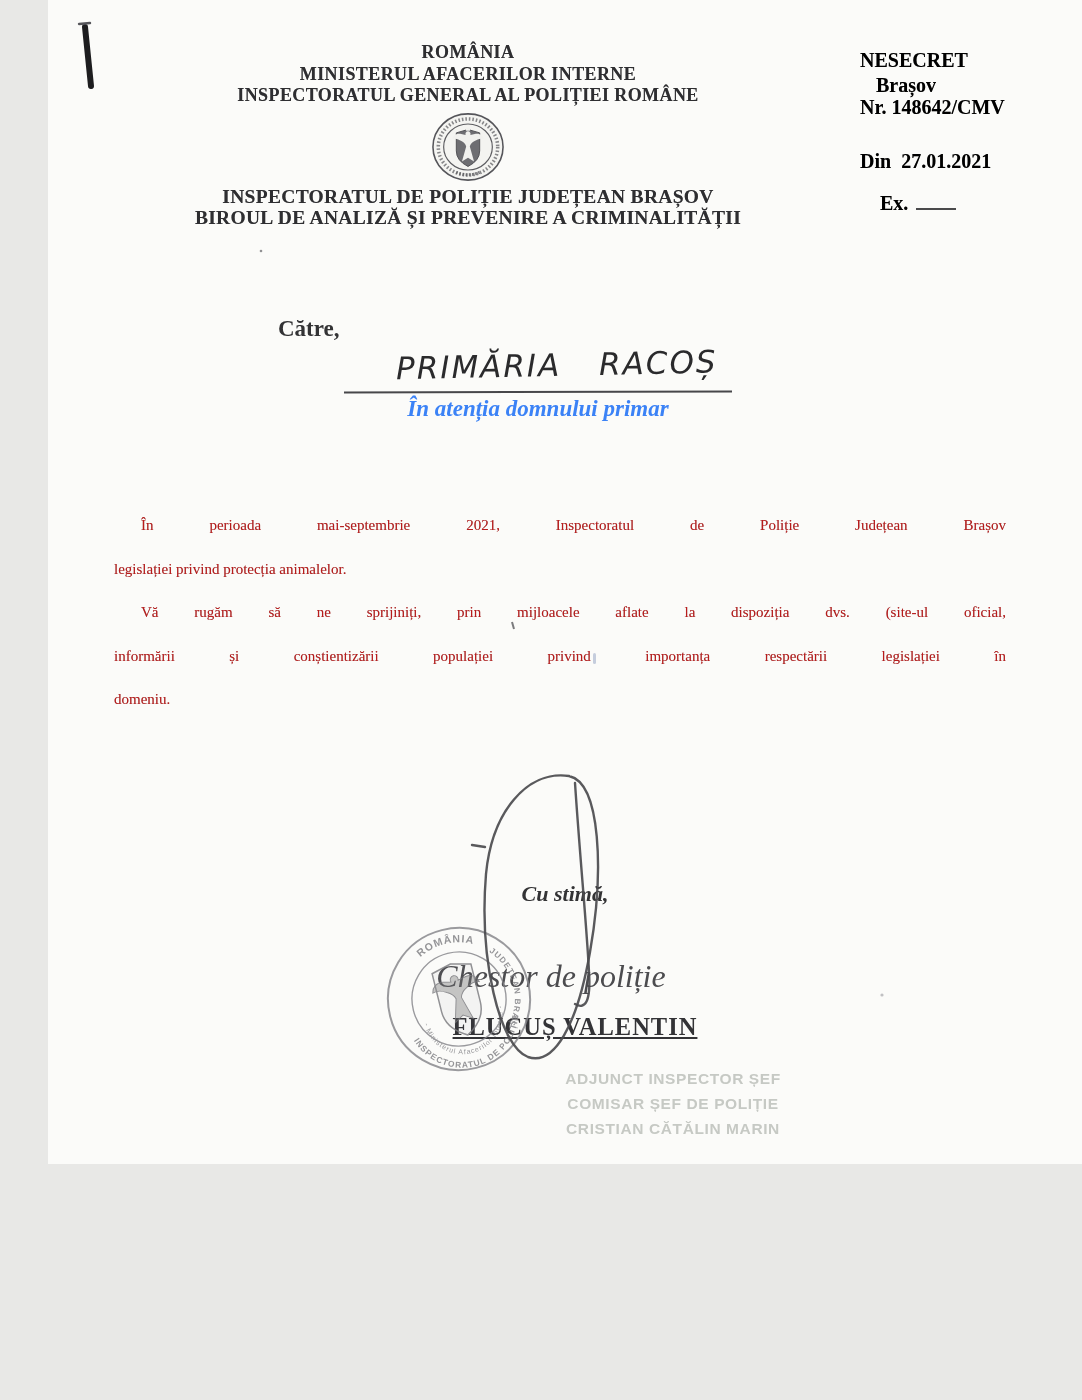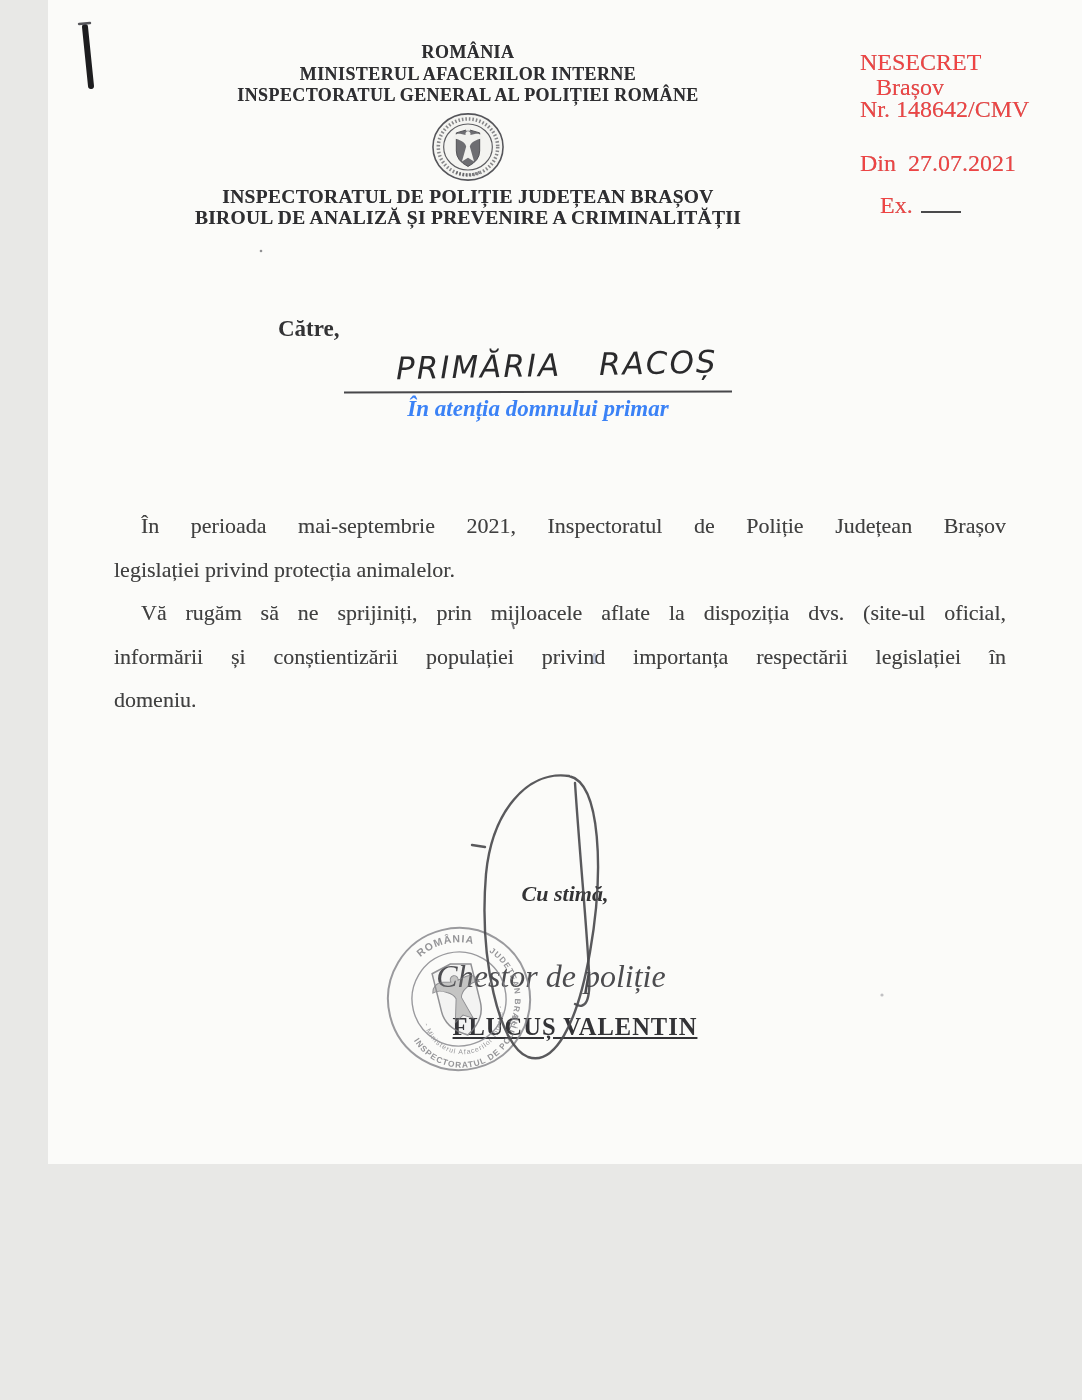--- a/index.html
+++ b/index.html
@@ -12,36 +12,36 @@
   }
   .abs{position:absolute;}
 
   
   .org-header{left:90px;top:42px;width:660px;text-align:center;color:#2e2e31;font-weight:bold;}
   .org-line{font-size:18px;line-height:21.5px;letter-spacing:.4px;text-shadow:0 0 .5px rgba(40,40,40,.45);}
   .emblem-wrap{margin:3px 0 2px 0;height:74px;}
   .unit-line{font-size:19.5px;line-height:21.5px;letter-spacing:.3px;text-shadow:0 0 .5px rgba(40,40,40,.45);}
 
   
-  .meta-line{font-weight:normal;font-size:24px;color:#ef4444;white-space:nowrap;text-shadow:0 0 .4px rgba(40,40,40,.4);}
+  .meta-line{font-weight:bold;font-size:20px;color:#000000;white-space:nowrap;text-shadow:0 0 .4px rgba(40,40,40,.4);}
   .ex-blank{display:inline-block;width:40px;border-bottom:2px solid #4a4a4c;height:14px;margin-left:8px;}
 
   
   .salutation{left:230px;top:316px;font-size:23px;font-weight:bold;color:#333335;}
   .handwritten{
     left:348px;top:347px;width:300px;
     font-family:"DejaVu Sans",sans-serif;font-style:italic;font-size:31px;
     letter-spacing:2px;word-spacing:26px;color:#2a2a2c;
     transform:rotate(-1.2deg);white-space:nowrap;
   }
   .addr-line{left:296px;top:391px;width:388px;height:2px;background:#47474a;transform:rotate(-.15deg);}
   .attention{left:296px;top:396px;width:388px;text-align:center;font-size:23px;font-weight:bold;font-style:italic;color:#3b82f6;}
 
   
-  .body-text{left:66px;top:504px;width:892px;font-size:22px;color:#404040;text-shadow:0 0 .5px rgba(50,50,50,.35);}
+  .body-text{left:66px;top:504px;width:892px;font-size:15px;color:#b91c1c;text-shadow:0 0 .5px rgba(50,50,50,.35);}
   .jline{height:43.6px;line-height:43.6px;text-align:justify;text-align-last:justify;white-space:normal;}
   .jline.last{text-align-last:left;}
   .jline.indent{padding-left:27px;}
 
   
   .closing{left:407px;top:881px;width:220px;text-align:center;font-size:22px;font-weight:bold;font-style:italic;color:#333335;}
   .sig-role{left:348px;top:927px;width:344px;text-align:center;font-size:24.5px;font-weight:bold;letter-spacing:.5px;color:#333336;}
   .sig-rank{left:338px;top:958px;width:330px;text-align:center;font-size:32px;font-style:italic;color:#4c4c4f;}
   .sig-name{left:357px;top:1013px;width:340px;text-align:center;font-size:24.5px;font-weight:bold;letter-spacing:1px;color:#333336;text-decoration:underline;}
 
@@ -90,21 +90,21 @@
     </div>
     <div class="unit-line">INSPECTORATUL DE POLIȚIE JUDEȚEAN BRAȘOV</div>
     <div class="unit-line">BIROUL DE ANALIZĂ ȘI PREVENIRE A CRIMINALITĂȚII</div>
   </div>
 
   <div class="abs meta-line" style="left:812px;top:49px;">NESECRET</div>
   <div class="abs meta-line" style="left:828px;top:74px;">Brașov</div>
   <div class="abs meta-line" style="left:812px;top:96px;">Nr. 148642/CMV</div>
   <div class="abs meta-line" style="left:812px;top:150px;">
     <span>Din</span>&nbsp;
-    <span>27.07.2021</span>
+    <span>27.01.2021</span>
   </div>
   <div class="abs meta-line" style="left:832px;top:192px;">
     <span>Ex.</span><span class="ex-blank"></span>
   </div>
 
   <div class="abs salutation">Către,</div>
   <div class="abs handwritten">PRIMĂRIA RACOȘ</div>
   <div class="abs addr-line"></div>
   <div class="abs attention">În atenția domnului primar</div>
 
@@ -113,20 +113,25 @@
     <div class="jline last">legislației privind protecția animalelor.</div>
     <div class="jline indent">Vă rugăm să ne sprijiniți, prin mijloacele aflate la dispoziția dvs. (site-ul oficial,</div>
     <div class="jline">informării și conștientizării populației privind importanța respectării legislației în</div>
     <div class="jline last">domeniu.</div>
   </div>
 
   <div class="abs closing">Cu stimă,</div>
   <div class="abs sig-rank">Chestor de poliție</div>
   <div class="abs sig-name">FLUCUȘ VALENTIN</div>
 
+  <div class="abs counter-sig">
+    <div>ADJUNCT INSPECTOR ȘEF</div>
+    <div>COMISAR ȘEF DE POLIȚIE</div>
+    <div>CRISTIAN CĂTĂLIN MARIN</div>
+  </div>
 
   <svg class="ink" width="1082" height="1400" viewBox="0 0 1082 1400">
     <defs>
       <path id="st-top" d="M -50 -26 A 56 56 0 0 1 50 -26"></path>
       <path id="st-bot" d="M -56 6 A 56.4 56.4 0 1 0 56 6"></path>
       <path id="st-right" d="M 38 -41 A 56 56 0 0 1 41 38"></path>
       <path id="st-inner" d="M -39 8 A 39.8 39.8 0 1 0 39 8"></path>
     </defs>
 
     <g>

